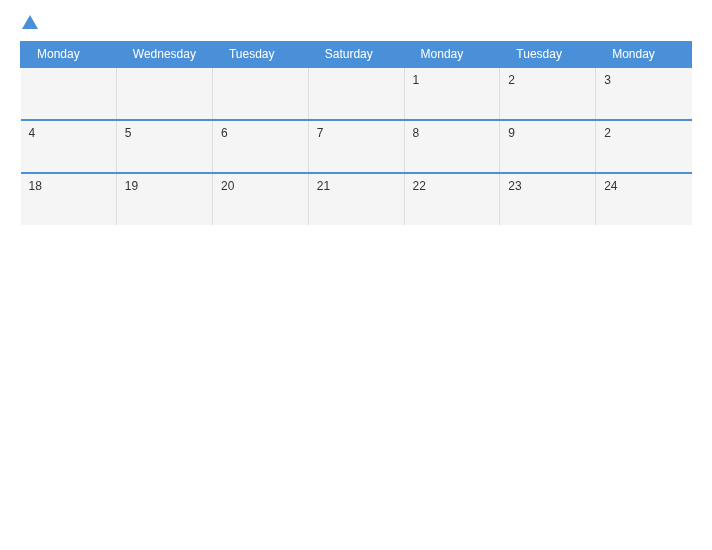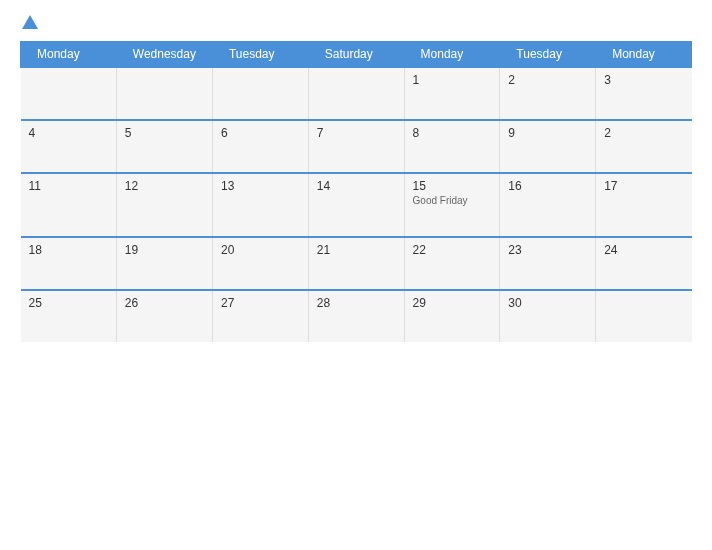--- a/index.html
+++ b/index.html
@@ -173,83 +173,36 @@
           </td>
           <td>
             <span class="day-number">9</span>
           </td>
           <td>
             <span class="day-number">2</span>
           </td>
         </tr>
         <tr>
           <td>
-            <span class="day-number">11</span>
-          </td>
-          <td>
-            <span class="day-number">12</span>
-          </td>
-          <td>
-            <span class="day-number">13</span>
-          </td>
-          <td>
-            <span class="day-number">14</span>
-          </td>
-          <td>
-            <span class="day-number">15</span>
-            <span class="holiday-label">Good Friday</span>
-          </td>
-          <td>
-            <span class="day-number">16</span>
-          </td>
-          <td>
-            <span class="day-number">17</span>
-          </td>
-        </tr>
-        <tr>
-          <td>
             <span class="day-number">18</span>
           </td>
           <td>
             <span class="day-number">19</span>
           </td>
           <td>
             <span class="day-number">20</span>
           </td>
           <td>
             <span class="day-number">21</span>
           </td>
           <td>
             <span class="day-number">22</span>
           </td>
           <td>
             <span class="day-number">23</span>
           </td>
           <td>
             <span class="day-number">24</span>
-          </td>
-        </tr>
-        <tr>
-          <td>
-            <span class="day-number">25</span>
-          </td>
-          <td>
-            <span class="day-number">26</span>
-          </td>
-          <td>
-            <span class="day-number">27</span>
-          </td>
-          <td>
-            <span class="day-number">28</span>
-          </td>
-          <td>
-            <span class="day-number">29</span>
-          </td>
-          <td>
-            <span class="day-number">30</span>
-          </td>
-          <td class="empty">
-            <span class="day-number"></span>
           </td>
         </tr>
       </tbody>
   </table>
 </div>
 
 </body></html>

